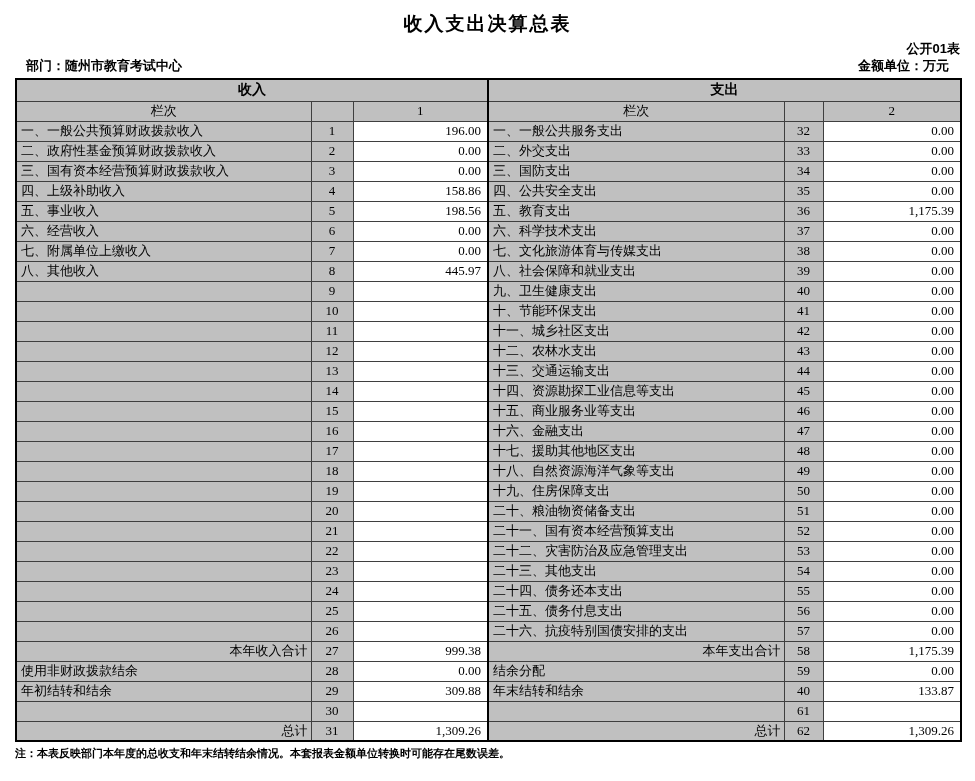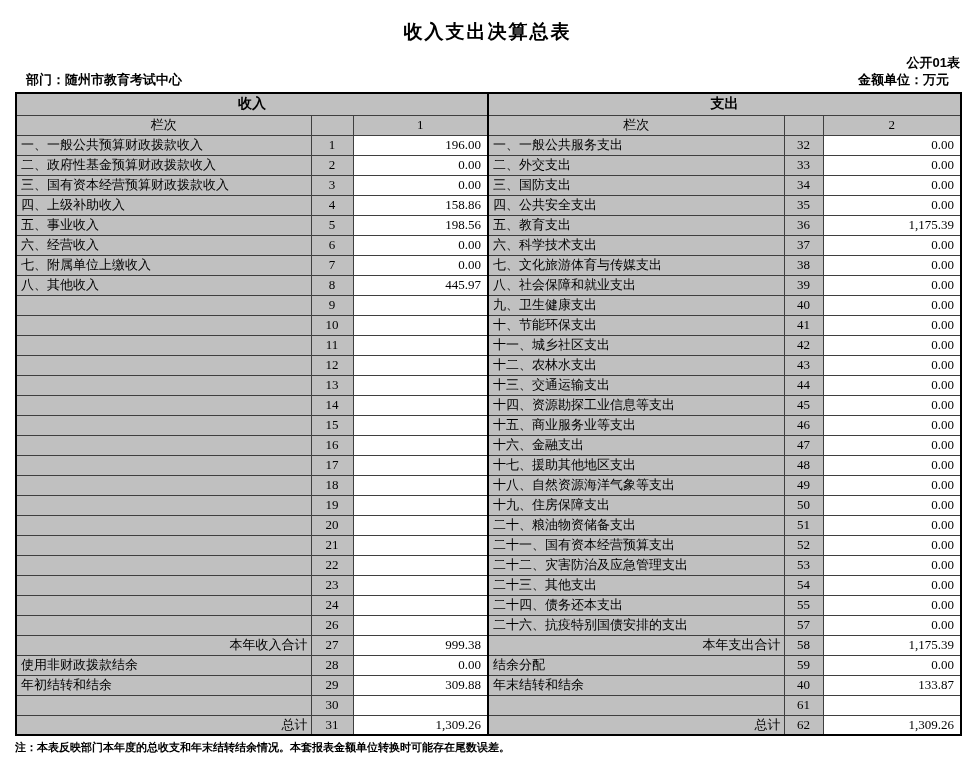--- a/index.html
+++ b/index.html
@@ -7,34 +7,34 @@
   .page {
     position: relative;
     width: 975px;
     height: 781px;
     background: #ffffff;
     font-family: "Liberation Serif", "DejaVu Serif", serif;
     color: #000;
     overflow: hidden;
   }
   .doc-title {
-    padding-top: 20px;
+    padding-top: 12px;
     text-align: center;
     font-size: 19px;
     font-weight: bold;
     letter-spacing: 2px;
     line-height: 24px;
   }
   .meta-code {
     text-align: right;
     padding-right: 15px;
     font-size: 13px;
     font-weight: bold;
     line-height: 17px;
-    margin-top: 10px;
+    margin-top: 4px;
     font-family: "Liberation Sans", "DejaVu Sans", sans-serif;
   }
   .meta-row {
     display: flex;
     justify-content: space-between;
     padding: 0 26px;
     font-size: 13px;
     font-weight: bold;
     line-height: 18px;
     font-family: "Liberation Sans", "DejaVu Sans", sans-serif;
@@ -305,20 +305,28 @@
         <tr>
           <td class="item"></td>
           <td class="lineno">24</td>
           <td class="amount"></td>
           <td class="item sec-start">二十四、债务还本支出</td>
           <td class="lineno">55</td>
           <td class="amount">0.00</td>
         </tr>
         <tr>
           <td class="item"></td>
+          <td class="lineno">25</td>
+          <td class="amount"></td>
+          <td class="item sec-start">二十五、债务付息支出</td>
+          <td class="lineno">56</td>
+          <td class="amount">0.00</td>
+        </tr>
+        <tr>
+          <td class="item"></td>
           <td class="lineno">26</td>
           <td class="amount"></td>
           <td class="item sec-start">二十六、抗疫特别国债安排的支出</td>
           <td class="lineno">57</td>
           <td class="amount">0.00</td>
         </tr>
         <tr>
           <td class="item center">本年收入合计</td>
           <td class="lineno">27</td>
           <td class="amount">999.38</td>

